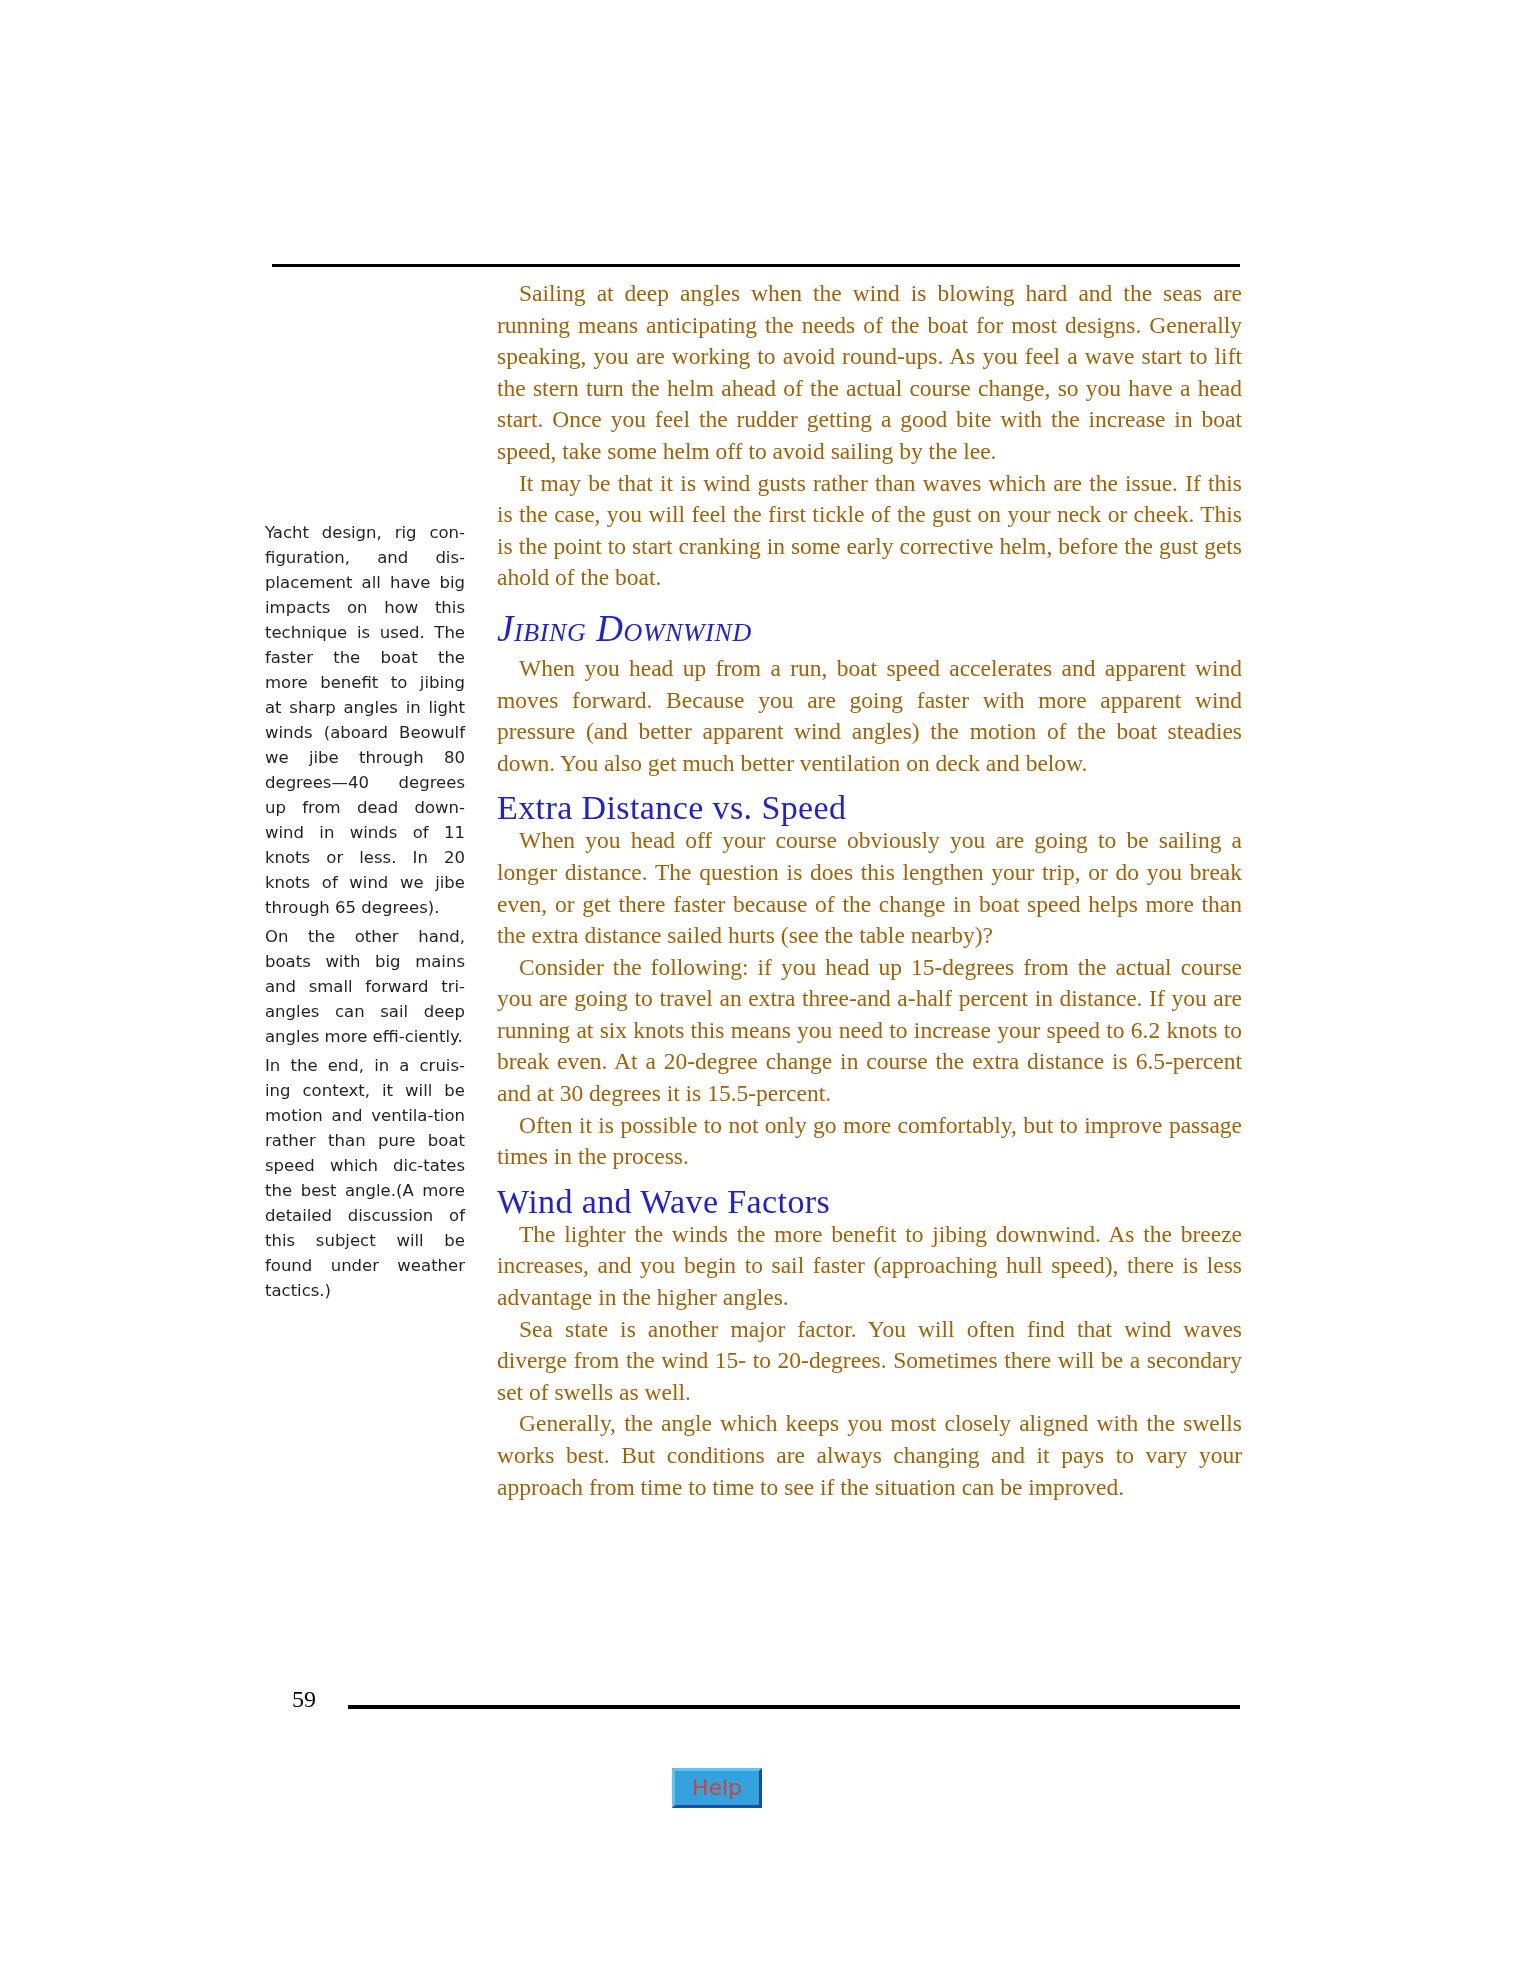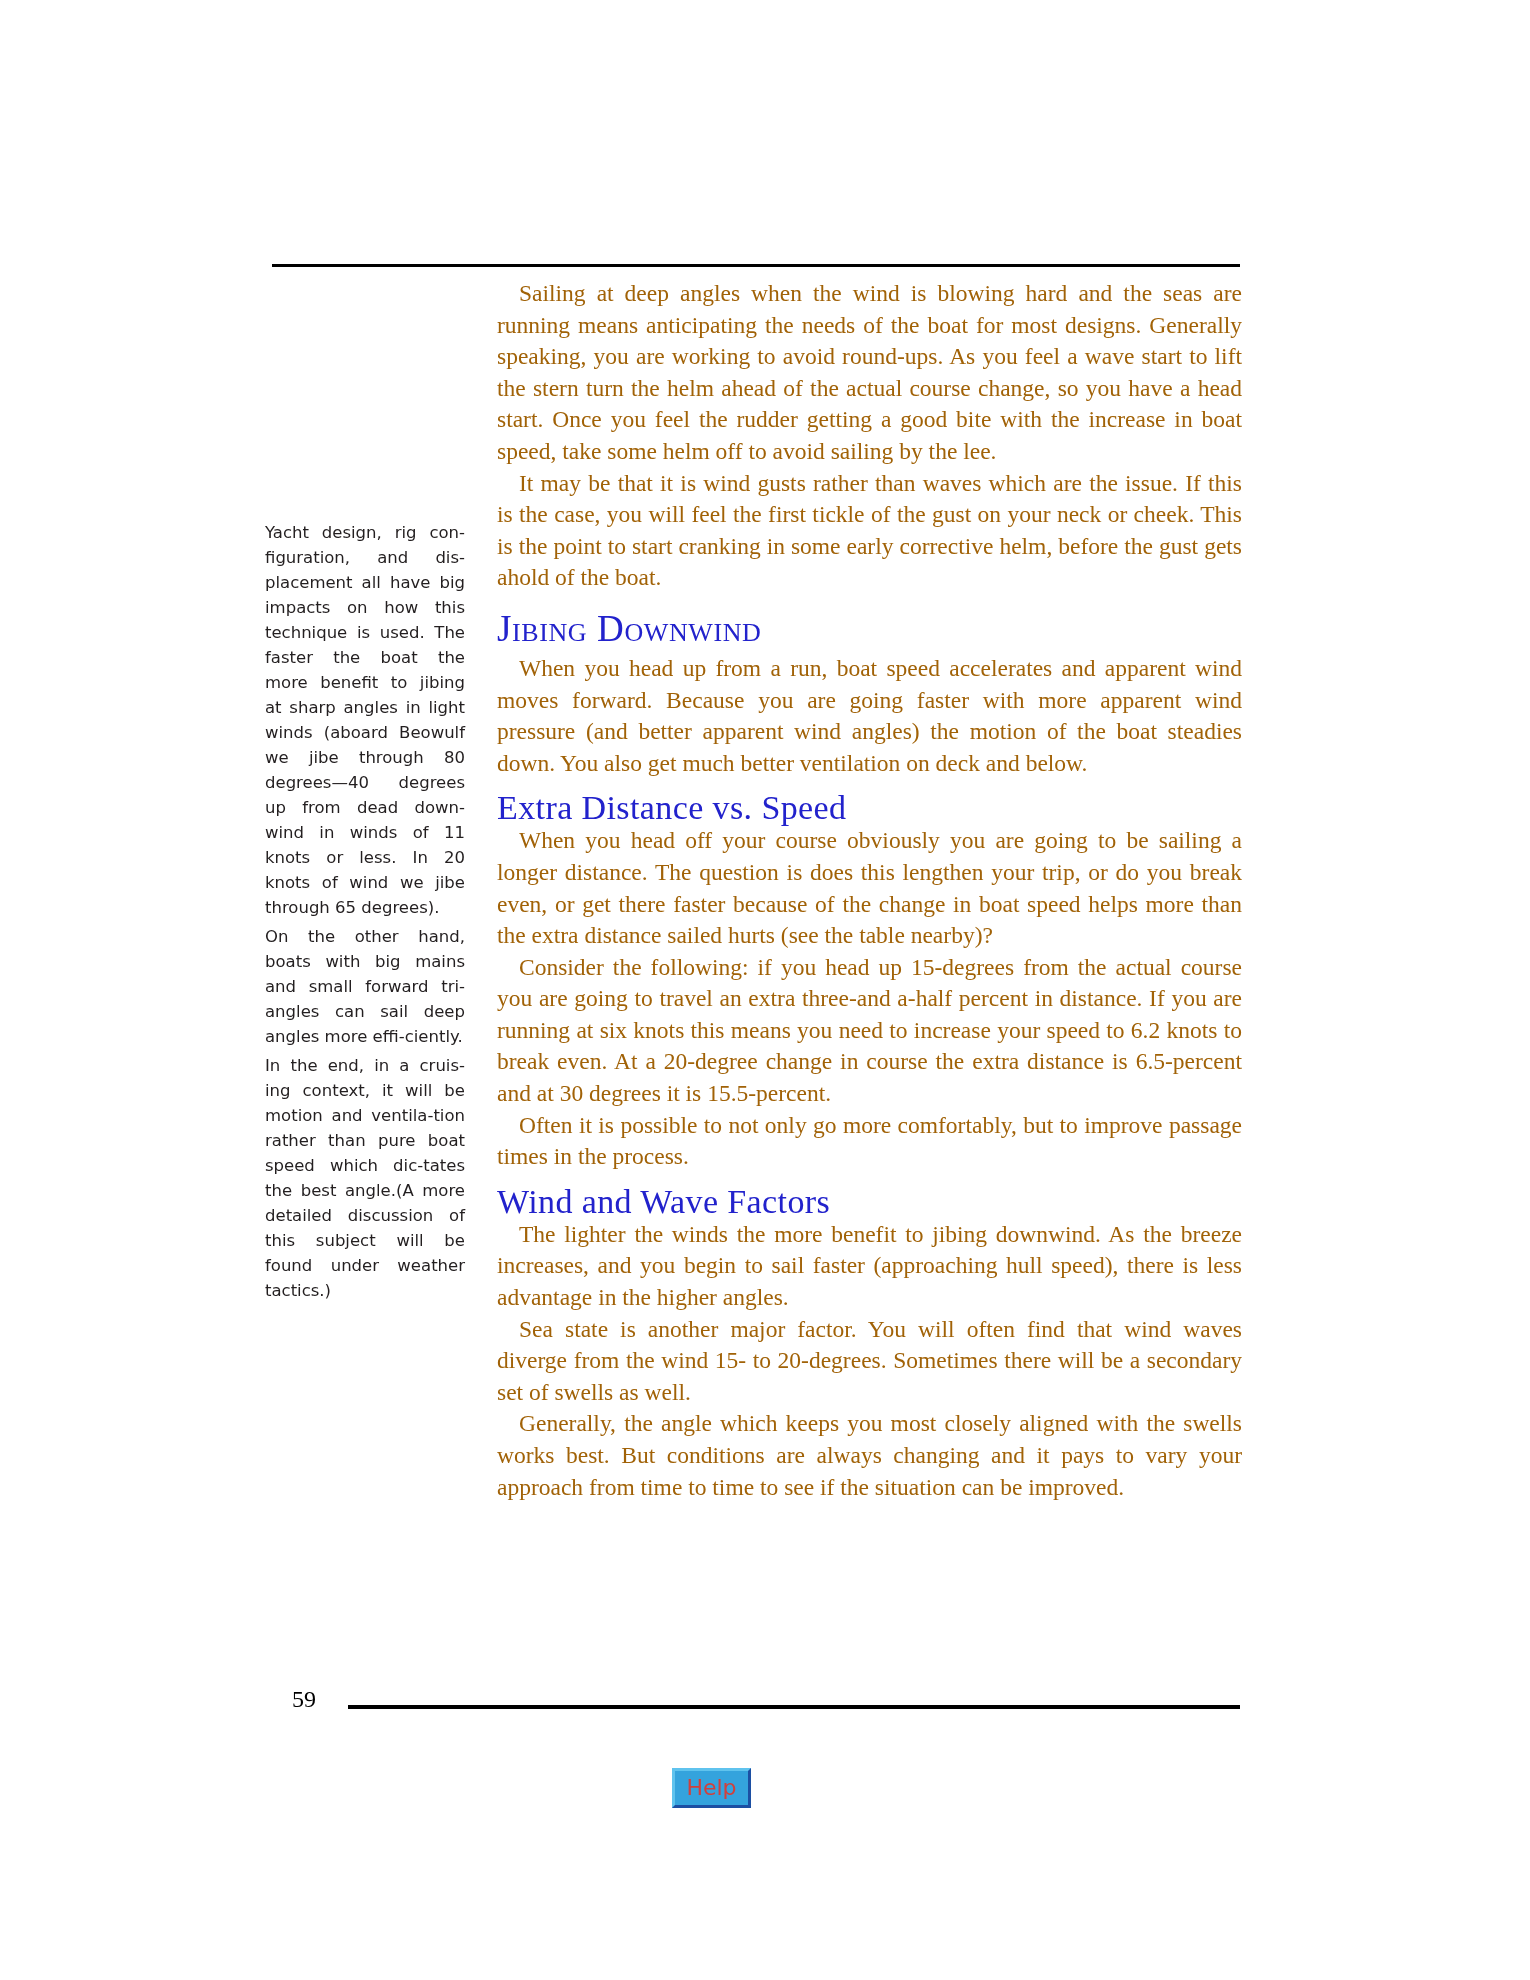--- a/index.html
+++ b/index.html
@@ -78,20 +78,21 @@
   h1.chapter-heading {
     margin: 14px 0 3px 0;
     font-family: "Liberation Serif", serif;
     font-weight: normal;
     font-size: 37px;
     line-height: 42px;
     letter-spacing: 0.6px;
     color: #2222cc;
     font-variant: small-caps;
     text-transform: none;
+    font-style: italic;
   }
   h2.sub-heading {
     margin: 13px 0 2px 0;
     font-family: "Liberation Serif", serif;
     font-weight: normal;
     font-size: 34px;
     line-height: 31px;
     letter-spacing: 0.4px;
     color: #2222cc;
   }
@@ -112,21 +113,21 @@
     width: 892px;
     height: 4px;
     background: #000000;
   }
 
   
   .help-button {
     position: absolute;
     left: 672px;
     top: 1768px;
-    width: 79px;
+    width: 90px;
     height: 40px;
     background: #34a3dd;
     border-top: 3px solid #5fc3ee;
     border-left: 3px solid #5fc3ee;
     border-right: 3px solid #1c4fa3;
     border-bottom: 3px solid #1c4fa3;
     box-sizing: border-box;
     display: flex;
     align-items: center;
     justify-content: center;

